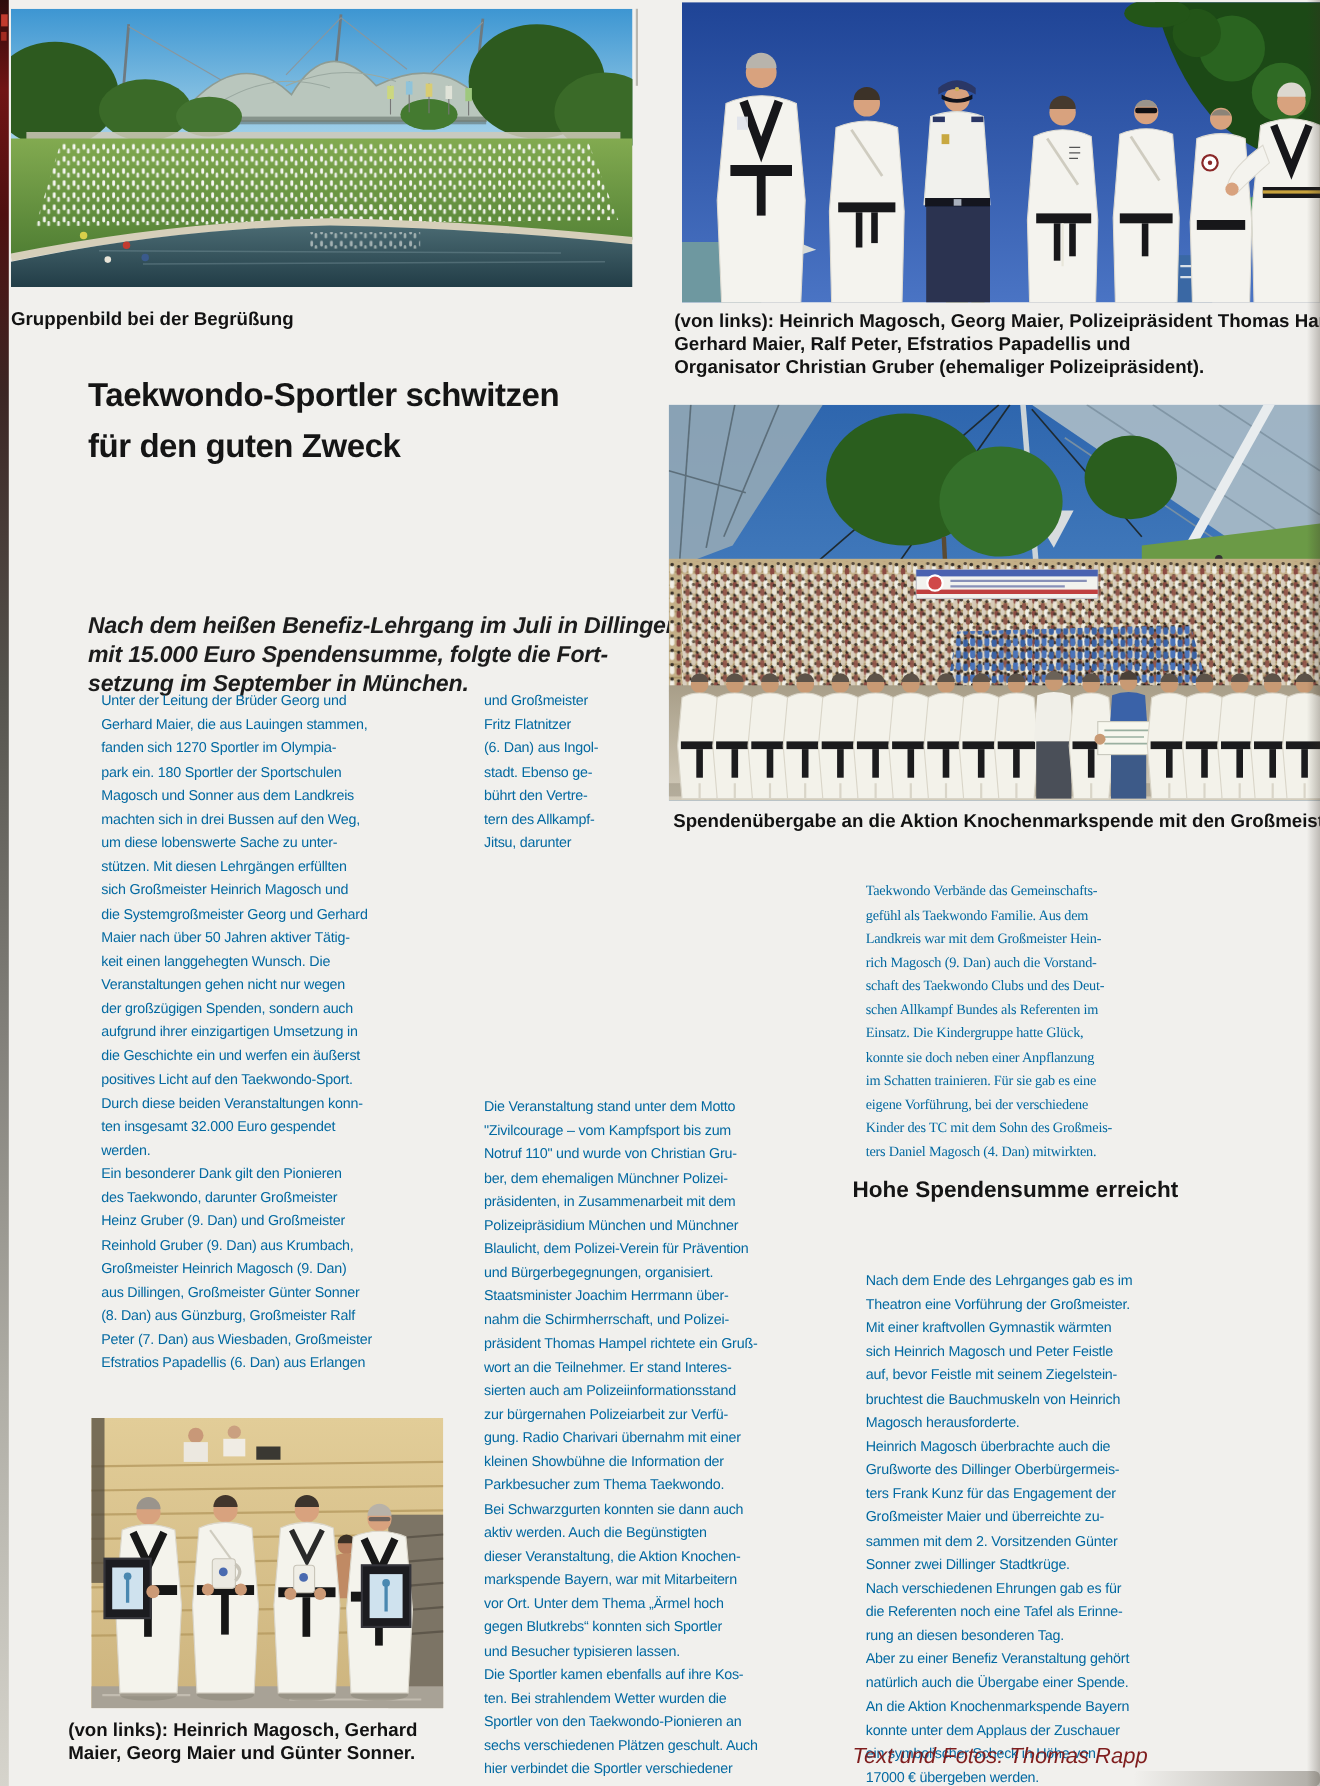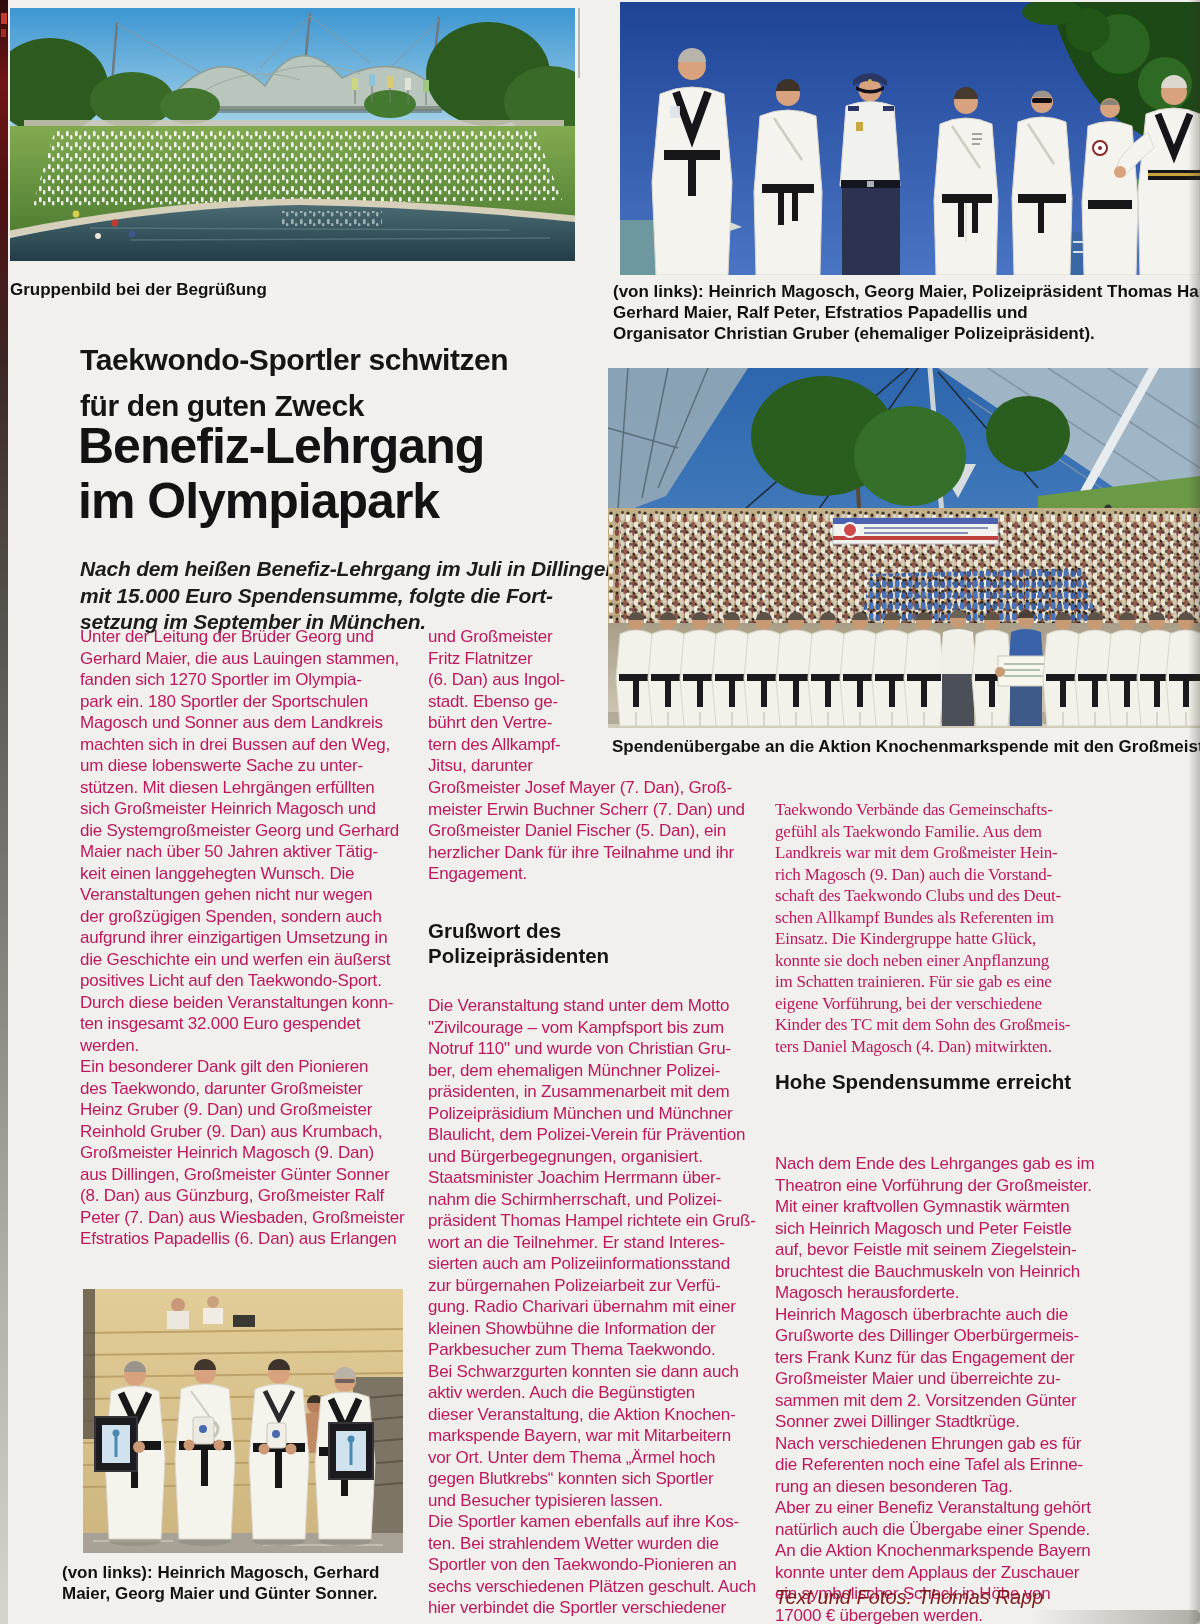--- a/index.html
+++ b/index.html
@@ -14,21 +14,21 @@
   .cap-tl{left:10px;top:279px;width:565px;}
   .cap-tr{left:613px;top:281px;width:578px;}
   .cap-mid{left:612px;top:736px;}
   .cap-bl{left:62px;top:1562px;width:362px;}
   .kicker{position:absolute;left:80px;top:337px;margin:0;font-size:30px;line-height:46px;
           font-weight:bold;color:#151515;letter-spacing:-0.4px;}
   .title{position:absolute;left:78px;top:419px;margin:0;font-size:50px;line-height:55px;
          font-weight:bold;color:#131313;letter-spacing:-1px;}
   .lead{position:absolute;left:80px;top:556px;margin:0;font-size:21px;line-height:26.5px;
         font-style:italic;font-weight:bold;color:#1c1c1c;letter-spacing:-0.2px;}
-  .body-text{position:absolute;font-size:17px;line-height:21.5px;color:#be185d;letter-spacing:-0.2px;}
+  .body-text{position:absolute;font-size:13px;line-height:21.5px;color:#0369a1;letter-spacing:-0.2px;margin-left:12px;}
   .col1{left:80px;top:626px;width:355px;}
   .col2-narrow{left:428px;top:626px;width:210px;}
   .col2-wide{left:428px;top:777px;width:355px;}
   .col-h{position:absolute;margin:0;font-size:20.5px;line-height:25px;font-weight:bold;color:#151515;}
   .col2-h{left:428px;top:918px;}
   .col2-body{left:428px;top:995px;width:355px;}
   .col3-intro{left:775px;top:799px;width:360px;font-family:Liberation Serif, serif;}
   .col3-h{left:775px;top:1069px;}
   .col3-body{left:775px;top:1153px;width:360px;}
   .credit{position:absolute;left:775px;top:1587px;font-size:20px;line-height:21.5px;
@@ -237,22 +237,20 @@
         <rect x="528" y="171" width="52" height="3" fill="#c8a23c"></rect>
       </g>
     </svg>
   </figure>
   <figcaption class="cap cap-tr cap-center pre">(von links): Heinrich Magosch, Georg Maier, Polizeipräsident Thomas Hampel,
 Gerhard Maier, Ralf Peter, Efstratios Papadellis und
 Organisator Christian Gruber (ehemaliger Polizeipräsident).</figcaption>
 
   <h2 class="kicker prelines">Taekwondo-Sportler schwitzen
 für den guten Zweck</h2>
-  <h1 class="title prelines">Benefiz-Lehrgang
-im Olympiapark</h1>
   <p class="lead prelines">Nach dem heißen Benefiz-Lehrgang im Juli in Dillingen
 mit 15.000 Euro Spendensumme, folgte die Fort-
 setzung im September in München.</p>
 
   <figure class="photo" style="left:608px;top:368px;width:592px;height:360px;">
     <svg viewBox="0 0 592 360" width="592" height="360">
       <defs>
         <linearGradient id="p3sky" x1="0" y1="0" x2="0" y2="1">
           <stop offset="0" stop-color="#2e66ae"></stop>
             <stop offset="1" stop-color="#5a92cc"></stop>
@@ -412,27 +410,20 @@
 Peter (7. Dan) aus Wiesbaden, Großmeister
 Efstratios Papadellis (6. Dan) aus Erlangen</div>
 
   <div class="body-text prelines col2-narrow">und Großmeister
 Fritz Flatnitzer
 (6. Dan) aus Ingol-
 stadt. Ebenso ge-
 bührt den Vertre-
 tern des Allkampf-
 Jitsu, darunter</div>
-  <div class="body-text prelines col2-wide">Großmeister Josef Mayer (7. Dan), Groß-
-meister Erwin Buchner Scherr (7. Dan) und
-Großmeister Daniel Fischer (5. Dan), ein
-herzlicher Dank für ihre Teilnahme und ihr
-Engagement.</div>
-  <h3 class="col-h col2-h prelines">Grußwort des
-Polizeipräsidenten</h3>
   <div class="body-text prelines col2-body">Die Veranstaltung stand unter dem Motto
 "Zivilcourage – vom Kampfsport bis zum
 Notruf 110" und wurde von Christian Gru-
 ber, dem ehemaligen Münchner Polizei-
 präsidenten, in Zusammenarbeit mit dem
 Polizeipräsidium München und Münchner
 Blaulicht, dem Polizei-Verein für Prävention
 und Bürgerbegegnungen, organisiert.
 Staatsminister Joachim Herrmann über-
 nahm die Schirmherrschaft, und Polizei-

